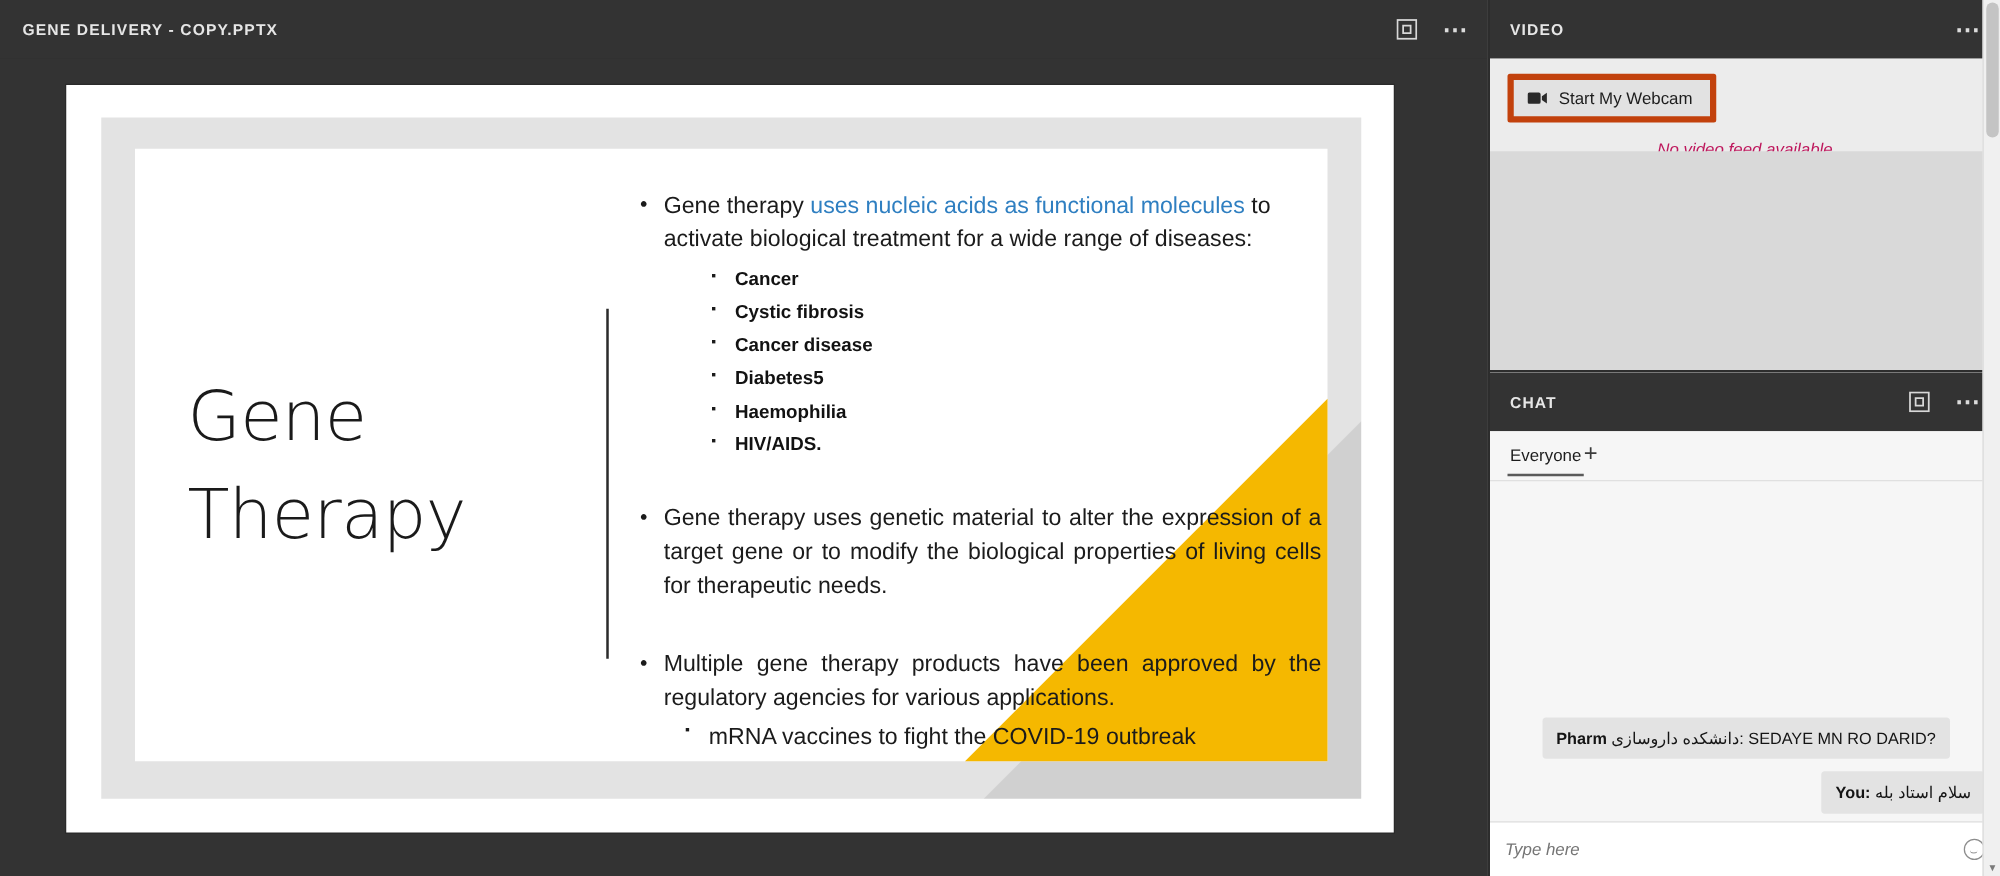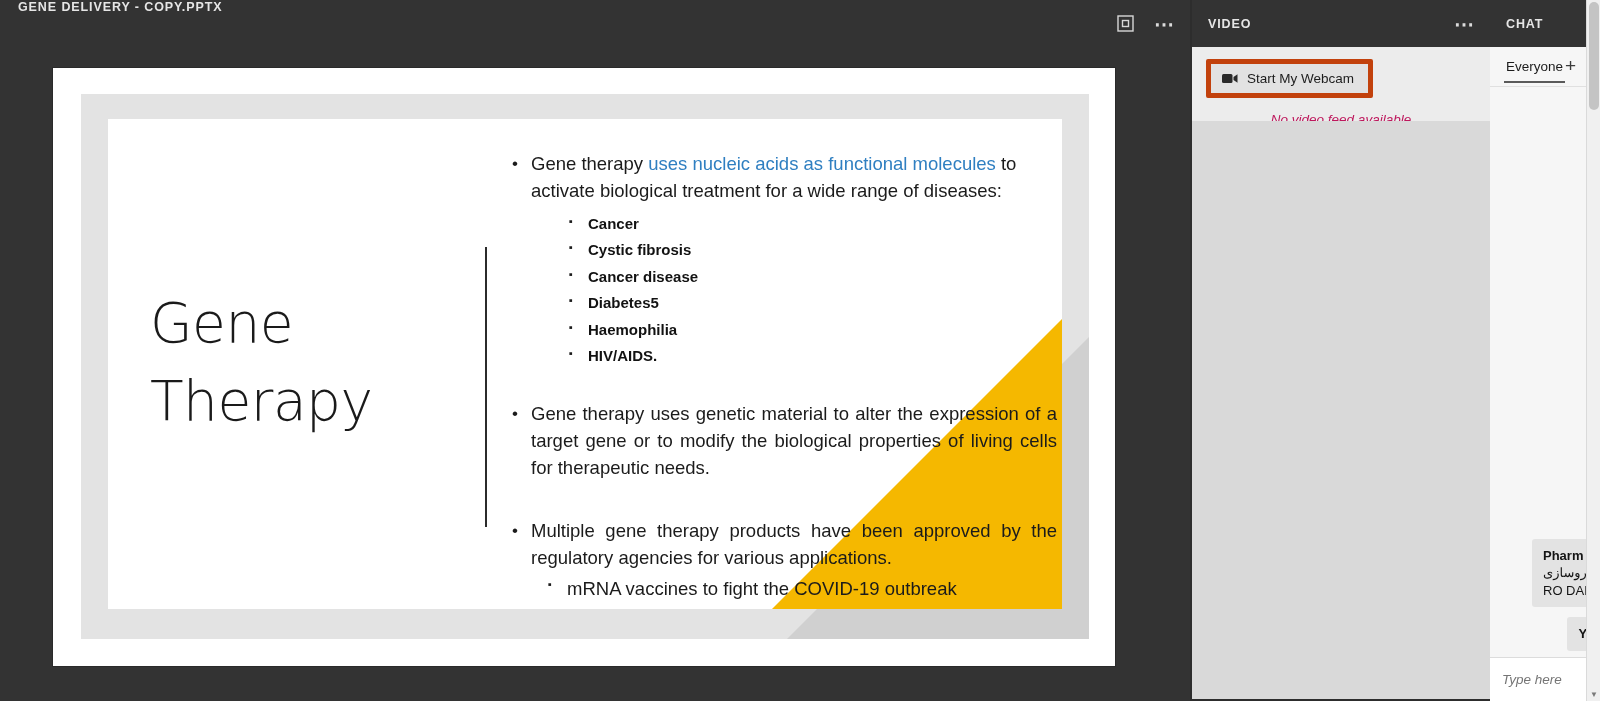--- a/index.html
+++ b/index.html
@@ -23,20 +23,21 @@
     height: 701px;
     background: #333333;
     display: flex;
     flex-direction: column;
   }
   .share-header {
     height: 47px;
     flex: 0 0 47px;
     background: #333333;
     display: flex;
+    align-items: center;
     padding: 0 14px 0 18px;
     color: #e8e8e8;
   }
   .share-title {
     font-size: 12.5px;
     letter-spacing: 0.9px;
     font-weight: 600;
     color: #e6e6e6;
     text-transform: uppercase;
     white-space: nowrap;
@@ -104,21 +105,21 @@
     position: absolute;
     right: 0; bottom: 0;
     width: 0; height: 0;
     border-style: solid;
     border-width: 0 0 302px 302px;
     border-color: transparent transparent #d0d0d0 transparent;
   }
 
   .slide-title {
     position: absolute;
-    left: 42px; top: 165px;
+    left: 42px; top: 175px;
     width: 310px;
     font-family: "DejaVu Sans", sans-serif;
     font-weight: 300;
     font-size: 55px;
     line-height: 1.42;
     color: #1a1a1a;
     letter-spacing: -0.5px;
   }
   .v-rule {
     position: absolute;
@@ -182,21 +183,21 @@
     line-height: 1.45;
     color: #1b1b1b;
   }
 
   
   .right-col {
     width: 410px;
     height: 701px;
     background: #f3f3f3;
     display: flex;
-    flex-direction: row;
+    flex-direction: column;
     border-left: 2px solid #2d2d2d;
   }
 
   .pod-header {
     height: 47px;
     flex: 0 0 47px;
     background: #333333;
     display: flex;
     align-items: center;
     padding: 0 14px 0 16px;

